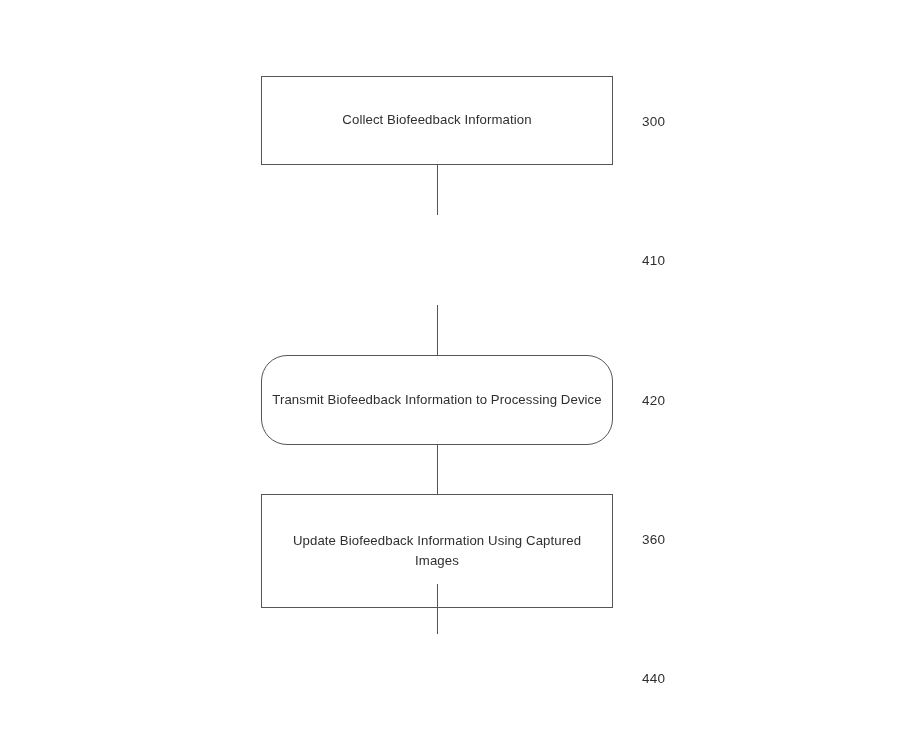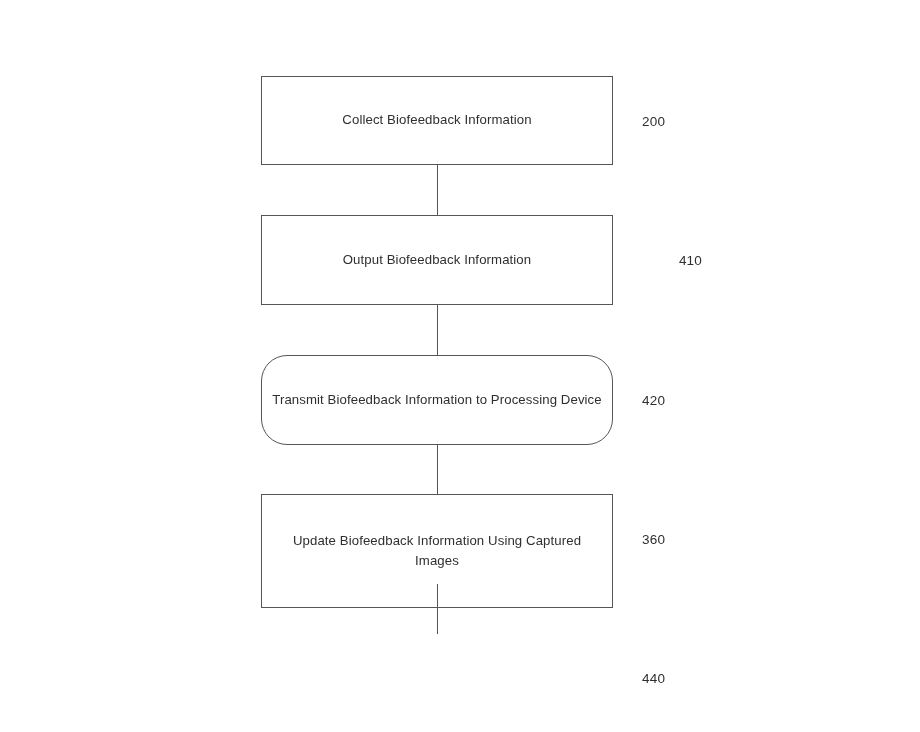--- a/index.html
+++ b/index.html
@@ -58,21 +58,21 @@
   .ref-number {
     position: absolute;
     left: 628px;
     width: 60px;
     font-size: 13.5px;
     color: #2f2f2f;
     text-align: left;
     letter-spacing: 0.2px;
   }
   .ref-400 { top: 114px; }
-  .ref-410 { top: 253px; text-align: right; }
+  .ref-410 { top: 253px; }
   .ref-420 { top: 393px; }
   .ref-430 { top: 532px; }
   .ref-440 { top: 671px; }
 
   
   .connector {
     position: absolute;
     left: 423px;
     width: 1px;
     background: #555555;
@@ -83,27 +83,24 @@
   .conn-4 { top: 584px; height: 50px; }
 </style>
 </head>
 <body>
 
 <div id="figure-canvas">
 
   <div class="step-box box-400">
     <span class="step-label">Collect Biofeedback Information</span>
   </div>
-  <div class="ref-number ref-400">200</div>
+  <div class="ref-number ref-400">300</div>
 
   <div class="connector conn-1"></div>
 
-  <div class="step-box box-410">
-    <span class="step-label">Output Biofeedback Information</span>
-  </div>
   <div class="ref-number ref-410">410</div>
 
   <div class="connector conn-2"></div>
 
   <div class="step-box box-420">
     <span class="step-label">Transmit Biofeedback Information to Processing Device</span>
   </div>
   <div class="ref-number ref-420">420</div>
 
   <div class="connector conn-3"></div>

